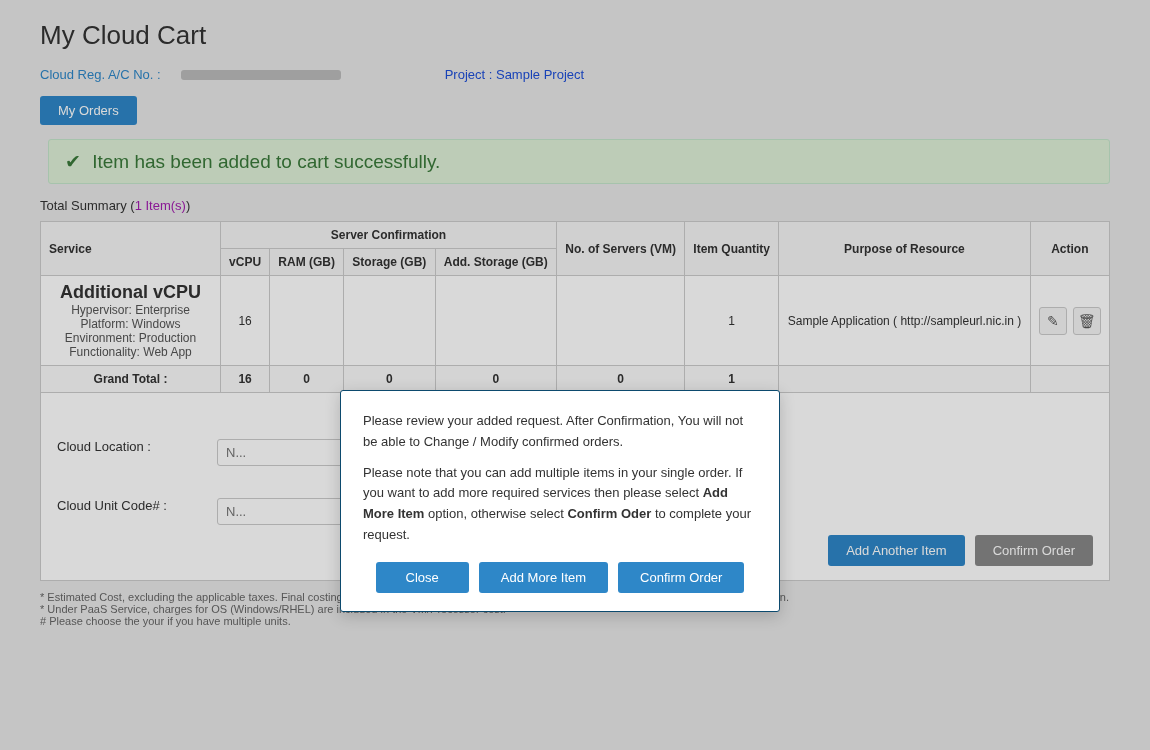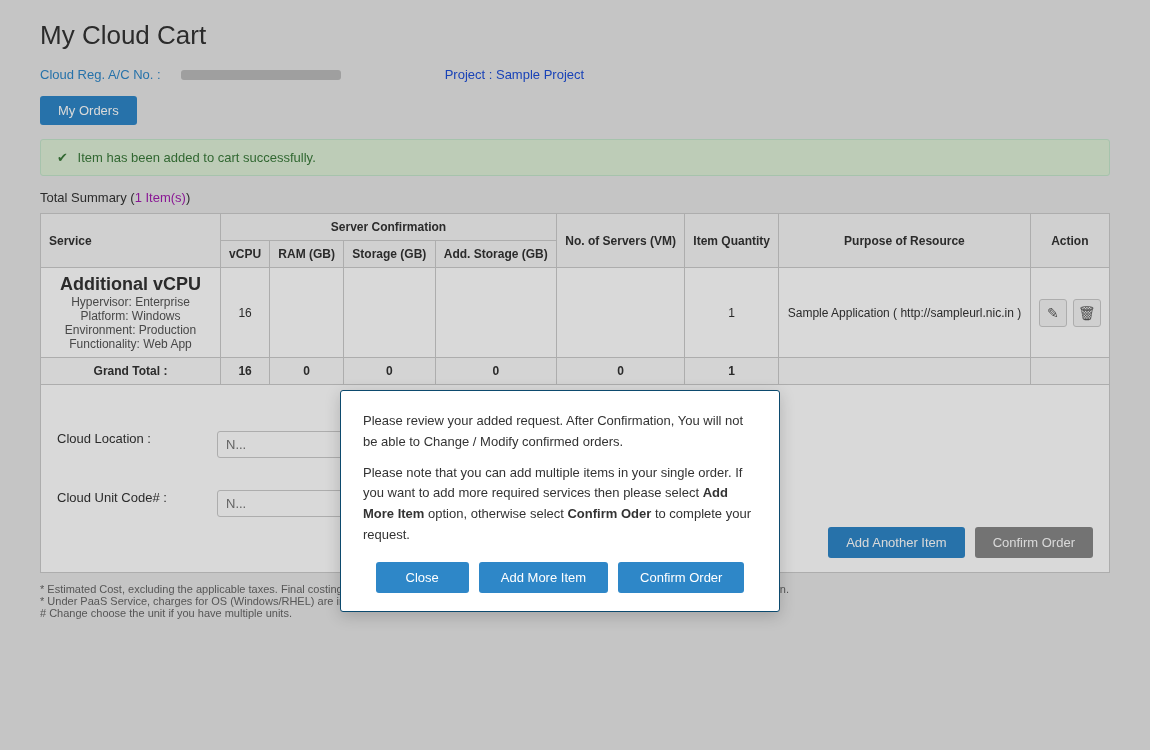--- a/index.html
+++ b/index.html
@@ -54,21 +54,22 @@
       font-size: 13px;
       margin-bottom: 14px;
     }
     .success-banner {
       background: #dff0d8;
       border: 1px solid #c3e6cb;
       color: #3a7a3a;
       padding: 10px 16px;
       border-radius: 3px;
       margin-bottom: 14px;
-      font-size: 13px;
+      font-size: 19px;
+      margin-left: 8px;
     }
     .success-banner .check {
       color: #3a7a3a;
       margin-right: 6px;
     }
     .total-summary {
       font-size: 13px;
       margin-bottom: 8px;
       color: #333;
     }
@@ -350,21 +351,21 @@
     </div>
     <div class="bottom-buttons">
       <button class="btn-add-another">Add Another Item</button>
       <button class="btn-confirm-order">Confirm Order</button>
     </div>
   </div>
 
   <div class="footnotes">
     <div>* Estimated Cost, excluding the applicable taxes. Final costing would be shared with the registered user (through NICSI) at the time of resource allocation.</div>
     <div>* Under PaaS Service, charges for OS (Windows/RHEL) are included in the VM/Processor cost.</div>
-    <div># Change choose the unit if you have multiple units.</div>
+    <div># Please choose the your if you have multiple units.</div>
   </div>
 
   
   <div class="overlay">
     <div class="modal-popup">
       <p class="modal-text">Please review your added request. After Confirmation, You will not be able to Change / Modify confirmed orders.</p>
       <p class="modal-text">
         <span>Please note that you can add multiple items in your single order. If you want to add more required services then please select </span><strong>Add More Item</strong><span> option, otherwise select </span><strong>Confirm Oder</strong><span> to complete your request.</span>
       </p>
       <div class="modal-buttons">

